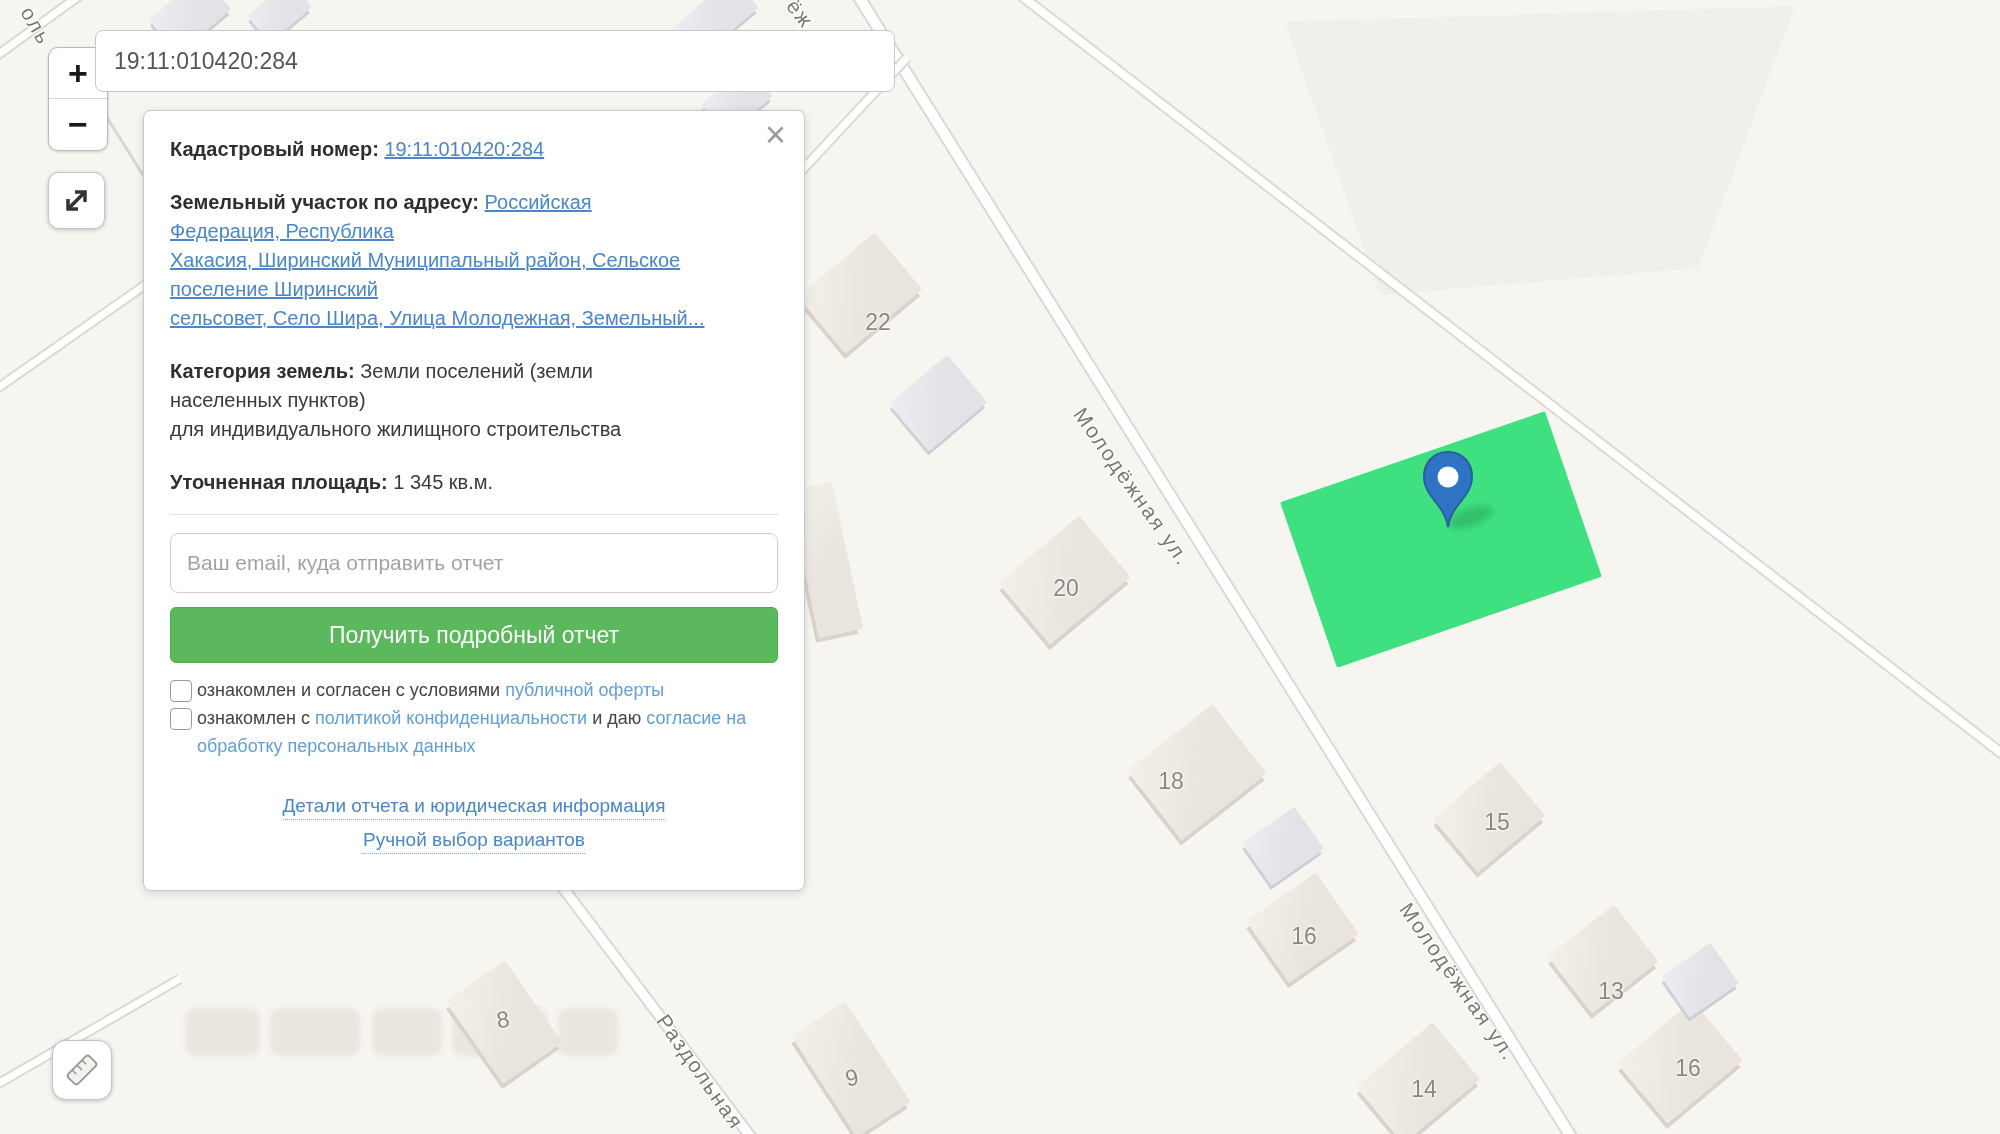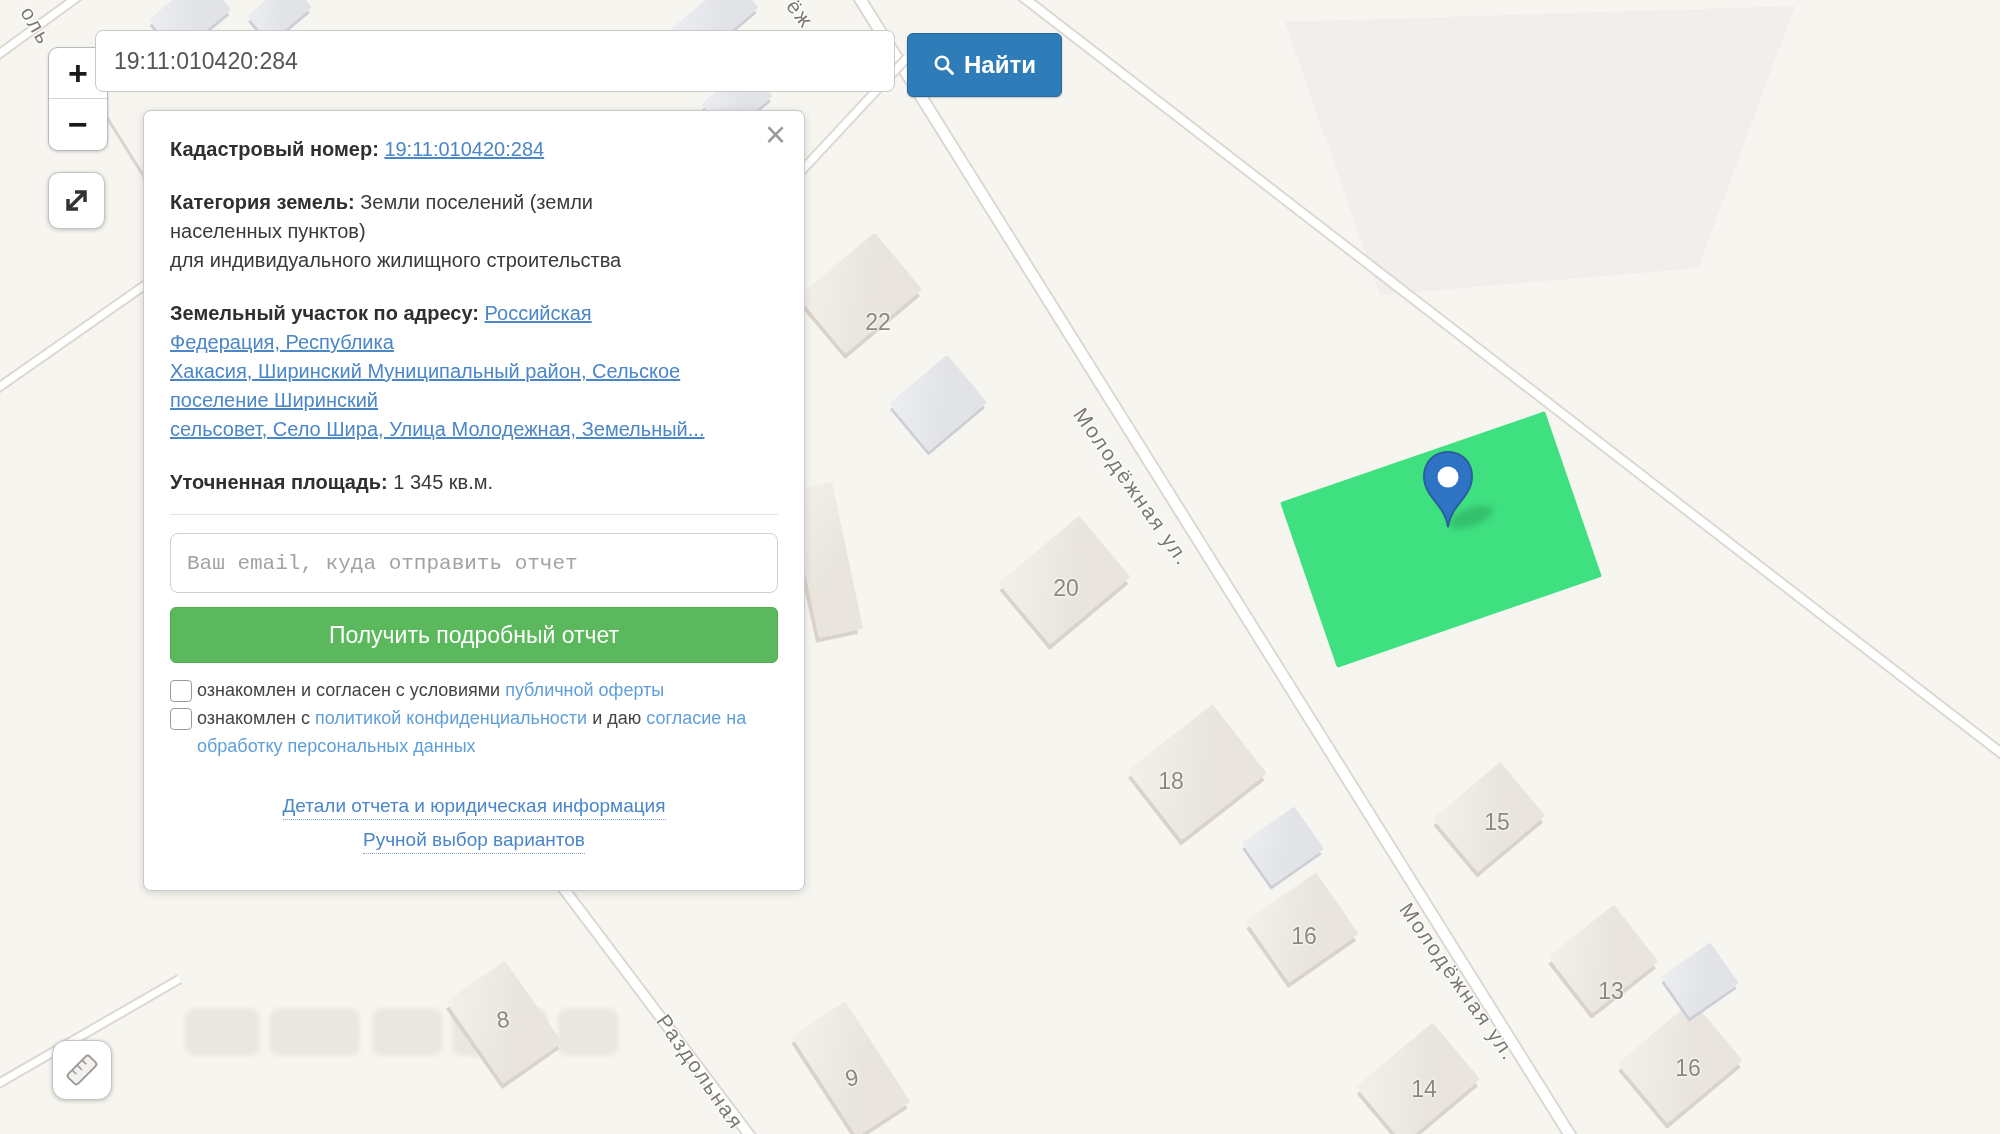--- a/index.html
+++ b/index.html
@@ -31,21 +31,21 @@
 
   
   .popup{position:absolute;left:143px;top:110px;width:662px;height:781px;box-sizing:border-box;background:#fff;border:1px solid #c9c9c9;border-radius:8px;box-shadow:0 2px 8px rgba(0,0,0,.14);padding:24px 26px;font-size:20px;line-height:29px;color:#3a3a3a;overflow:hidden;}
   .popup b{color:#2f2f2f;}
   .popup a{color:#4a86c8;text-decoration:underline;cursor:pointer;}
   .popup .soft{color:#5f9fd8;text-decoration:none;}
   .close-x{position:absolute;top:6px;right:18px;font-size:36px;font-weight:400;color:#9a9a9a;line-height:36px;cursor:pointer;}
   .row1{margin:0 0 24px 0;}
   .blk{margin:0 0 24px 0;}
   .hrline{border:none;border-top:1px solid #e3e3e3;margin:17px 0 18px 0;}
-  .email{width:100%;height:60px;box-sizing:border-box;border:1.5px solid #cfcfcf;border-radius:8px;padding:0 16px;font-size:21px;color:#555;font-family:Liberation Mono, monospace;}
+  .email{width:100%;height:60px;box-sizing:border-box;border:1.5px solid #cfcfcf;border-radius:8px;padding:0 16px;font-size:21px;color:#555;font-family:Liberation Sans, sans-serif;}
   .email::placeholder{color:#a3a3a3;}
   .report{width:100%;height:56px;margin-top:14px;background:#5cb85c;border:1px solid #4cae4c;border-radius:6px;color:#fff;font-size:23px;font-family:"Liberation Sans",sans-serif;cursor:pointer;}
   .consents{margin-top:13px;font-size:18px;line-height:28px;color:#444;}
   .crow{position:relative;padding-left:27px;max-width:560px;}
   .cb{position:absolute;left:0;top:4px;width:20px;height:20px;background:#fff;border:1.5px solid #9b9b9b;border-radius:4px;cursor:pointer;}
   .pfooter{margin-top:29px;text-align:center;font-size:19px;line-height:27px;}
   .pfooter a{display:inline-block;text-decoration:none;border-bottom:1px dotted #7fa8d4;margin:3px 0;}
 </style>
 </head>
 <body>
@@ -135,50 +135,43 @@
       <g transform="rotate(-45 29 29)">
         <rect x="14" y="22" width="30" height="14" rx="3" fill="#f2f1ef" stroke="#9a9791" stroke-width="1.8"></rect>
         <line x1="22" y1="22" x2="22" y2="28" stroke="#9a9791" stroke-width="1.5"></line>
         <line x1="29" y1="22" x2="29" y2="29" stroke="#9a9791" stroke-width="1.5"></line>
         <line x1="36" y1="22" x2="36" y2="28" stroke="#9a9791" stroke-width="1.5"></line>
       </g>
     </svg>
   </div>
 
   <input class="search-input" type="text" value="19:11:010420:284" style="">
-  <div class="find-btn">
-    <svg width="22" height="22" viewBox="0 0 22 22">
-      <circle cx="9" cy="9" r="6.2" fill="none" stroke="#fff" stroke-width="2.6"></circle>
-      <line x1="13.6" y1="13.6" x2="19.5" y2="19.5" stroke="#fff" stroke-width="3" stroke-linecap="round"></line>
-    </svg>
-    <span>Найти</span>
-  </div>
 
   <div class="popup">
     <span class="close-x">×</span>
 
     <p class="row1">
       <b>Кадастровый номер:</b>
       <a>19:11:010420:284</a>
-    </p>
-
-    <p class="blk">
-      <b>Категория земель:</b>
-      <span>Земли поселений (земли</span><br>
-      <span>населенных пунктов)</span><br>
-      <span>для индивидуального жилищного строительства</span>
     </p>
 
     <p class="blk">
       <b>Земельный участок по адресу:</b>
       <a>Российская</a><br>
       <a>Федерация, Республика</a><br>
       <a>Хакасия, Ширинский Муниципальный район, Сельское</a><br>
       <a>поселение Ширинский</a><br>
       <a>сельсовет, Село Шира, Улица Молодежная, Земельный...</a>
+    </p>
+
+    <p class="blk">
+      <b>Категория земель:</b>
+      <span>Земли поселений (земли</span><br>
+      <span>населенных пунктов)</span><br>
+      <span>для индивидуального жилищного строительства</span>
     </p>
 
     <p style="margin:0;">
       <b>Уточненная площадь:</b>
       <span>1 345 кв.м.</span>
     </p>
 
     <hr class="hrline">
 
     <input class="email" type="text" placeholder="Ваш email, куда отправить отчет" style="">

